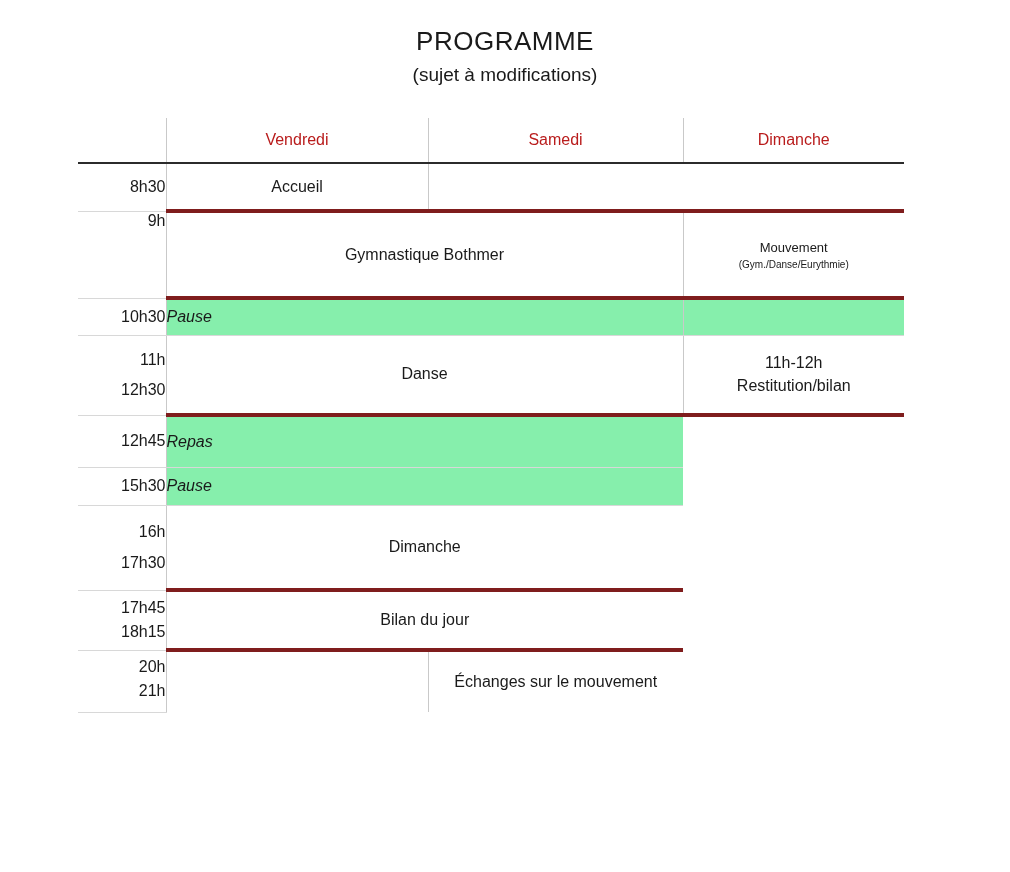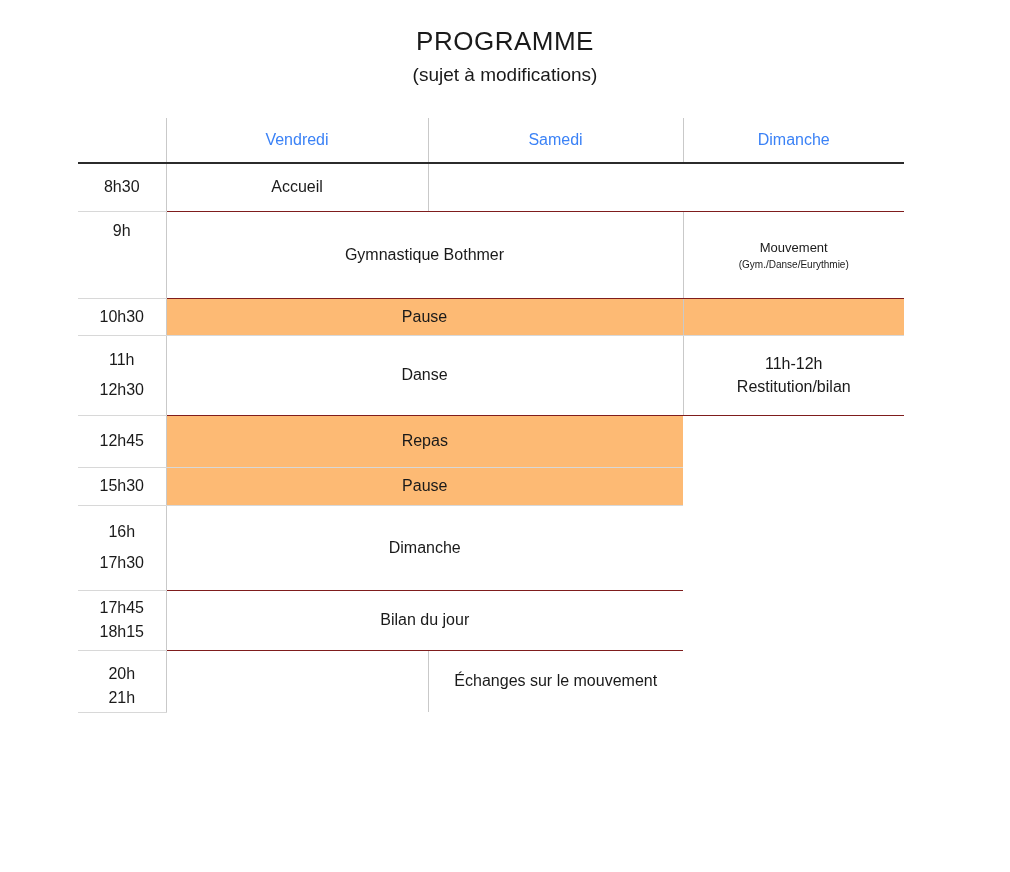--- a/index.html
+++ b/index.html
@@ -71,55 +71,55 @@
     border-bottom: 2px solid #2b2b2b;
     height: 44px;
   }
   .hdr {
     border-bottom: 2px solid #2b2b2b;
     border-left: 1px solid #c9c9c9;
     text-align: center;
     font-weight: bold;
     font-size: 16px;
     height: 44px;
-    color: #3b82f6;
+    color: #b91c1c;
   }
 
   
   .time {
-    text-align: center;
+    text-align: right;
     font-weight: bold;
     font-size: 15px;
     padding-right: 12px;
     color: #1a1a1a;
     border-bottom: 1px solid #d8d8d8;
     white-space: nowrap;
   }
   .time.two-line {
     line-height: 1.9;
     margin-top: 12px;
   }
   .time .t2 { display: block; }
 
   
   .cell {
     text-align: center;
     border-left: 1px solid #c9c9c9;
-    border-bottom: 1px solid #7f1d1d;
+    border-bottom: 4px solid #7f1d1d;
     font-size: 17px;
     color: #1a1a1a;
   }
   .cell.nobottom { border-bottom: none; }
   .cell.noleft { border-left: none; }
   .cell.noborder { border: none; }
 
   .band {
-    background: #fdba74;
+    background: #86efac;
+    font-style: italic;
     font-size: 16px;
-    text-align: center;
     border-left: 1px solid #c9c9c9;
     border-bottom: 1px solid #d8d8d8;
   }
   .band-time {
     background: transparent;
   }
 
   .sub {
     font-size: 10px;
     display: block;
@@ -160,21 +160,21 @@
         </tr>
 
         <tr style="height:48px;">
           <td class="time">8h30</td>
           <td class="cell">Accueil</td>
           <td class="cell"></td>
           <td class="cell noleft"></td>
         </tr>
 
         <tr style="height:87px;">
-          <td class="time" style="vertical-align:top; padding-top:10px;">9h</td>
+          <td class="time" style="vertical-align:top; ">9h</td>
           <td class="cell" colspan="2">Gymnastique Bothmer</td>
           <td class="cell">
             <span class="main-line" style="font-size:13px;">Mouvement</span>
             <span class="sub">(Gym./Danse/Eurythmie)</span>
           </td>
         </tr>
 
         <tr style="height:37px;">
           <td class="time band-time">10h30</td>
           <td class="band" colspan="2">Pause</td>
@@ -219,21 +219,21 @@
           <td class="time" style="line-height:1.5;">
             <span class="t2">17h45</span>
             <span class="t2">18h15</span>
           </td>
           <td class="cell" colspan="2">Bilan du jour</td>
           <td class="cell noborder"></td>
         </tr>
 
 
         <tr style="height:62px;">
-          <td class="time" style="line-height:1.5; vertical-align:top; padding-top:11px;">
+          <td class="time" style="line-height:1.5; vertical-align:top; padding-top:4px;">
             <span class="t2">20h</span>
             <span class="t2">21h</span>
           </td>
           <td class="cell nobottom"></td>
           <td class="cell nobottom">Échanges sur le mouvement</td>
           <td class="cell noborder"></td>
         </tr>
 
       </tbody>
     </table>

